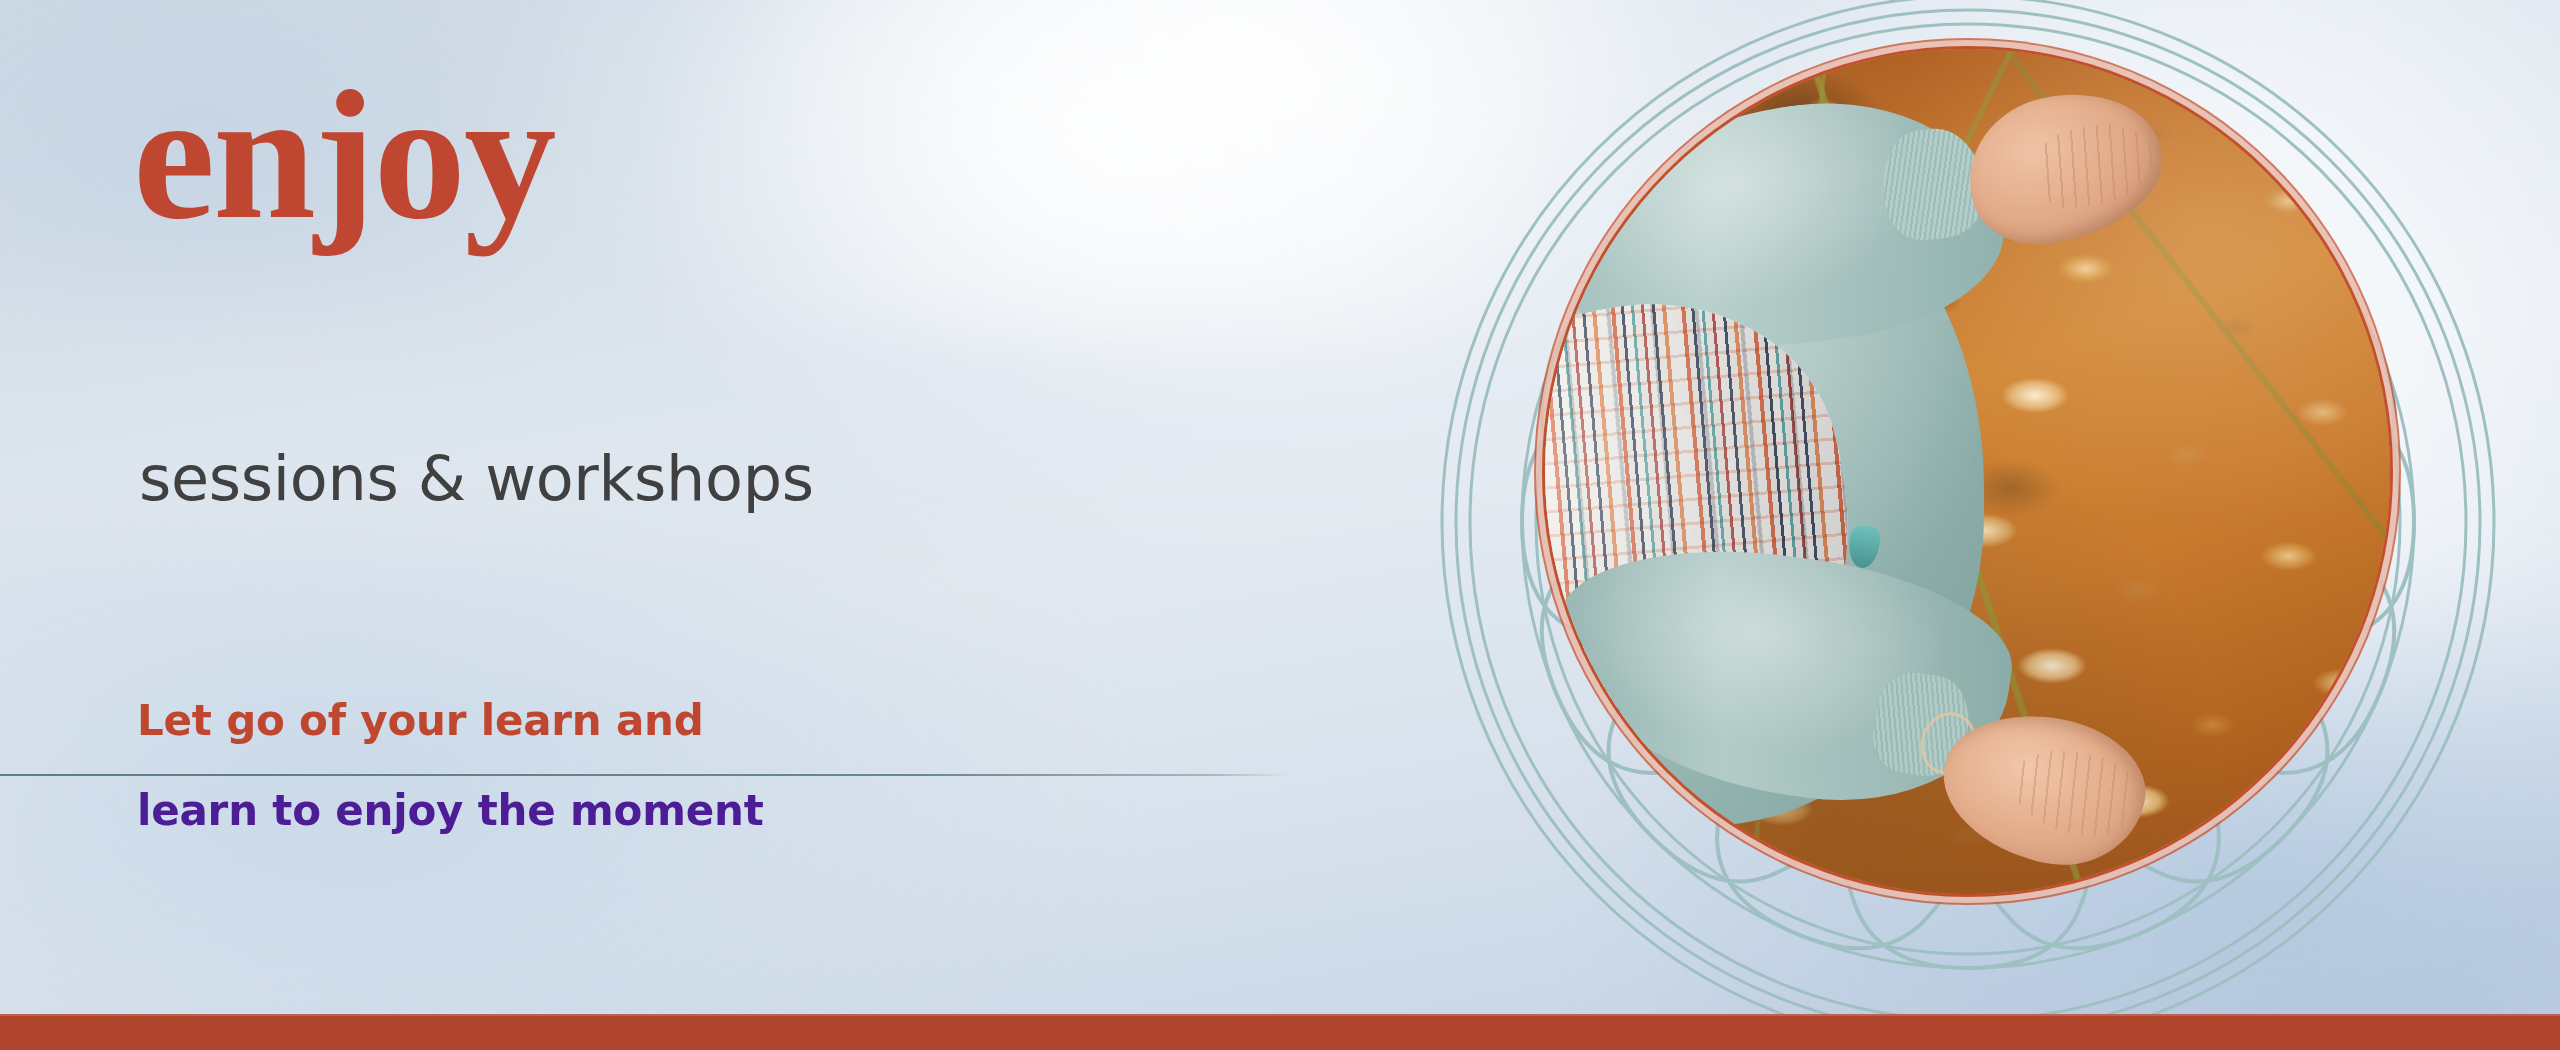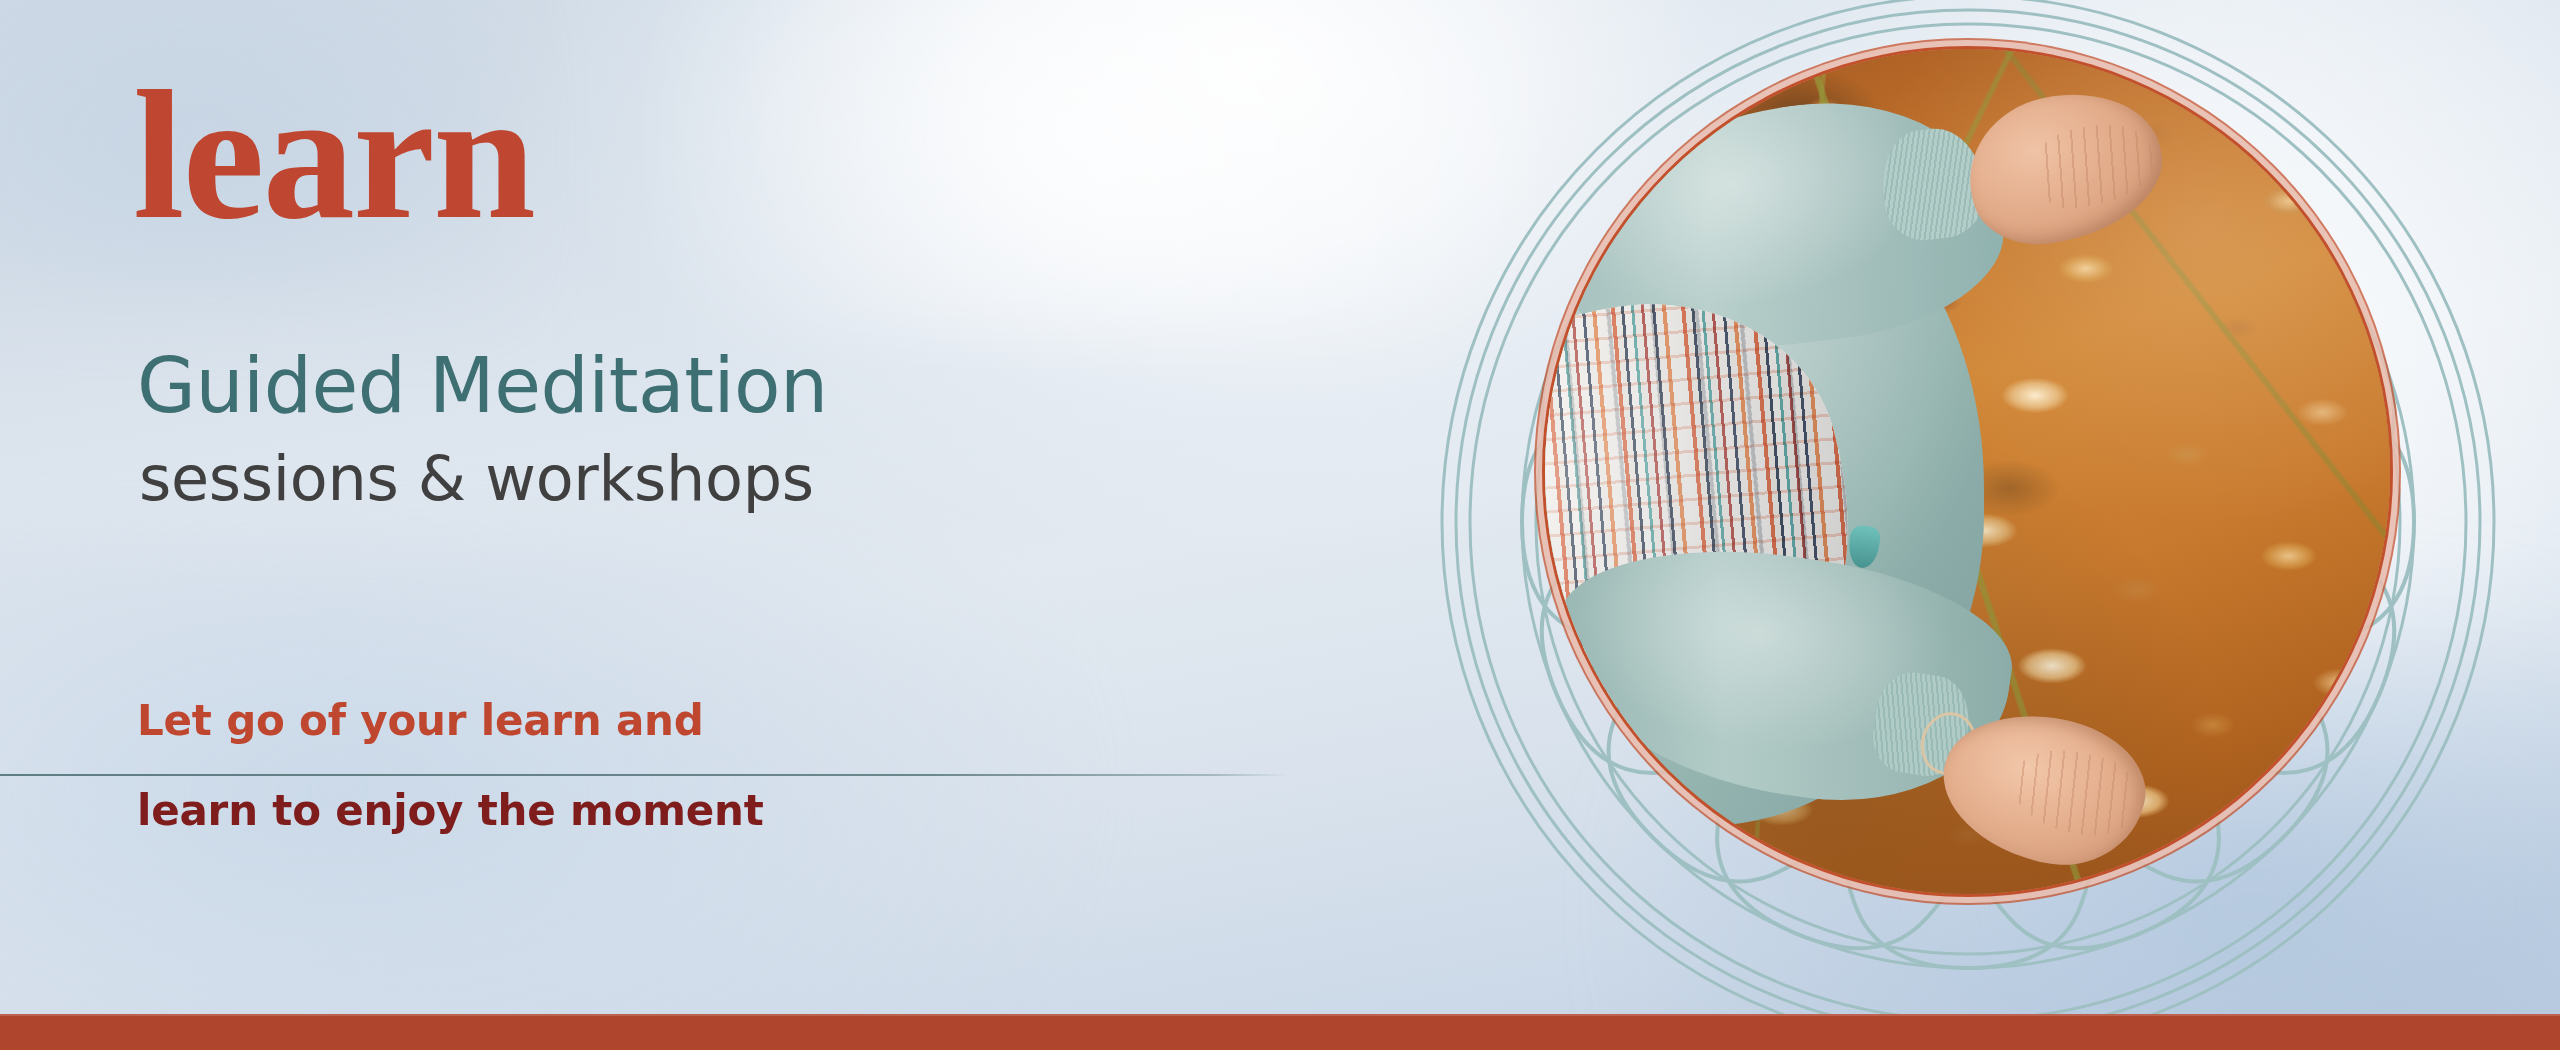--- a/index.html
+++ b/index.html
@@ -114,21 +114,21 @@
        rgba(120,148,152,.55) 94%, rgba(150,172,176,0) 100%);
   }
 
   .tagline-bottom {
     position:absolute; left:137px; top:790px;
     font-family:"DejaVu Sans", "Liberation Sans", sans-serif;
     font-weight:700;
     font-size:42px;
     line-height:1;
     letter-spacing:-0.2px;
-    color:#7f1d1d;
+    color:#4c1d95;
   }
 
   
   .mandala-wrap {
     position:absolute;
     left:1438px; top:-8px;
     width:1060px; height:1060px;
   }
   .mandala-svg { position:absolute; inset:0; width:100%; height:100%; }
 
@@ -374,23 +374,22 @@
 
 <div id="banner">
 
   <div class="sky-base"></div>
   <div class="sky-cloud-d"></div>
   <div class="sky-cloud-c"></div>
   <div class="sky-cloud-a"></div>
   <div class="sky-cloud-b"></div>
 
   <div class="copy">
-    <div class="headline-free">learn</div>
-
-    <div class="headline-main">Guided Meditation</div>
+    <div class="headline-free">enjoy</div>
+
 
     <div class="headline-sub">sessions &amp; workshops</div>
 
     <div class="tagline-top">Let go of your learn and</div>
 
     <div class="divider"></div>
 
     <div class="tagline-bottom">learn to enjoy the moment</div>
   </div>
 

